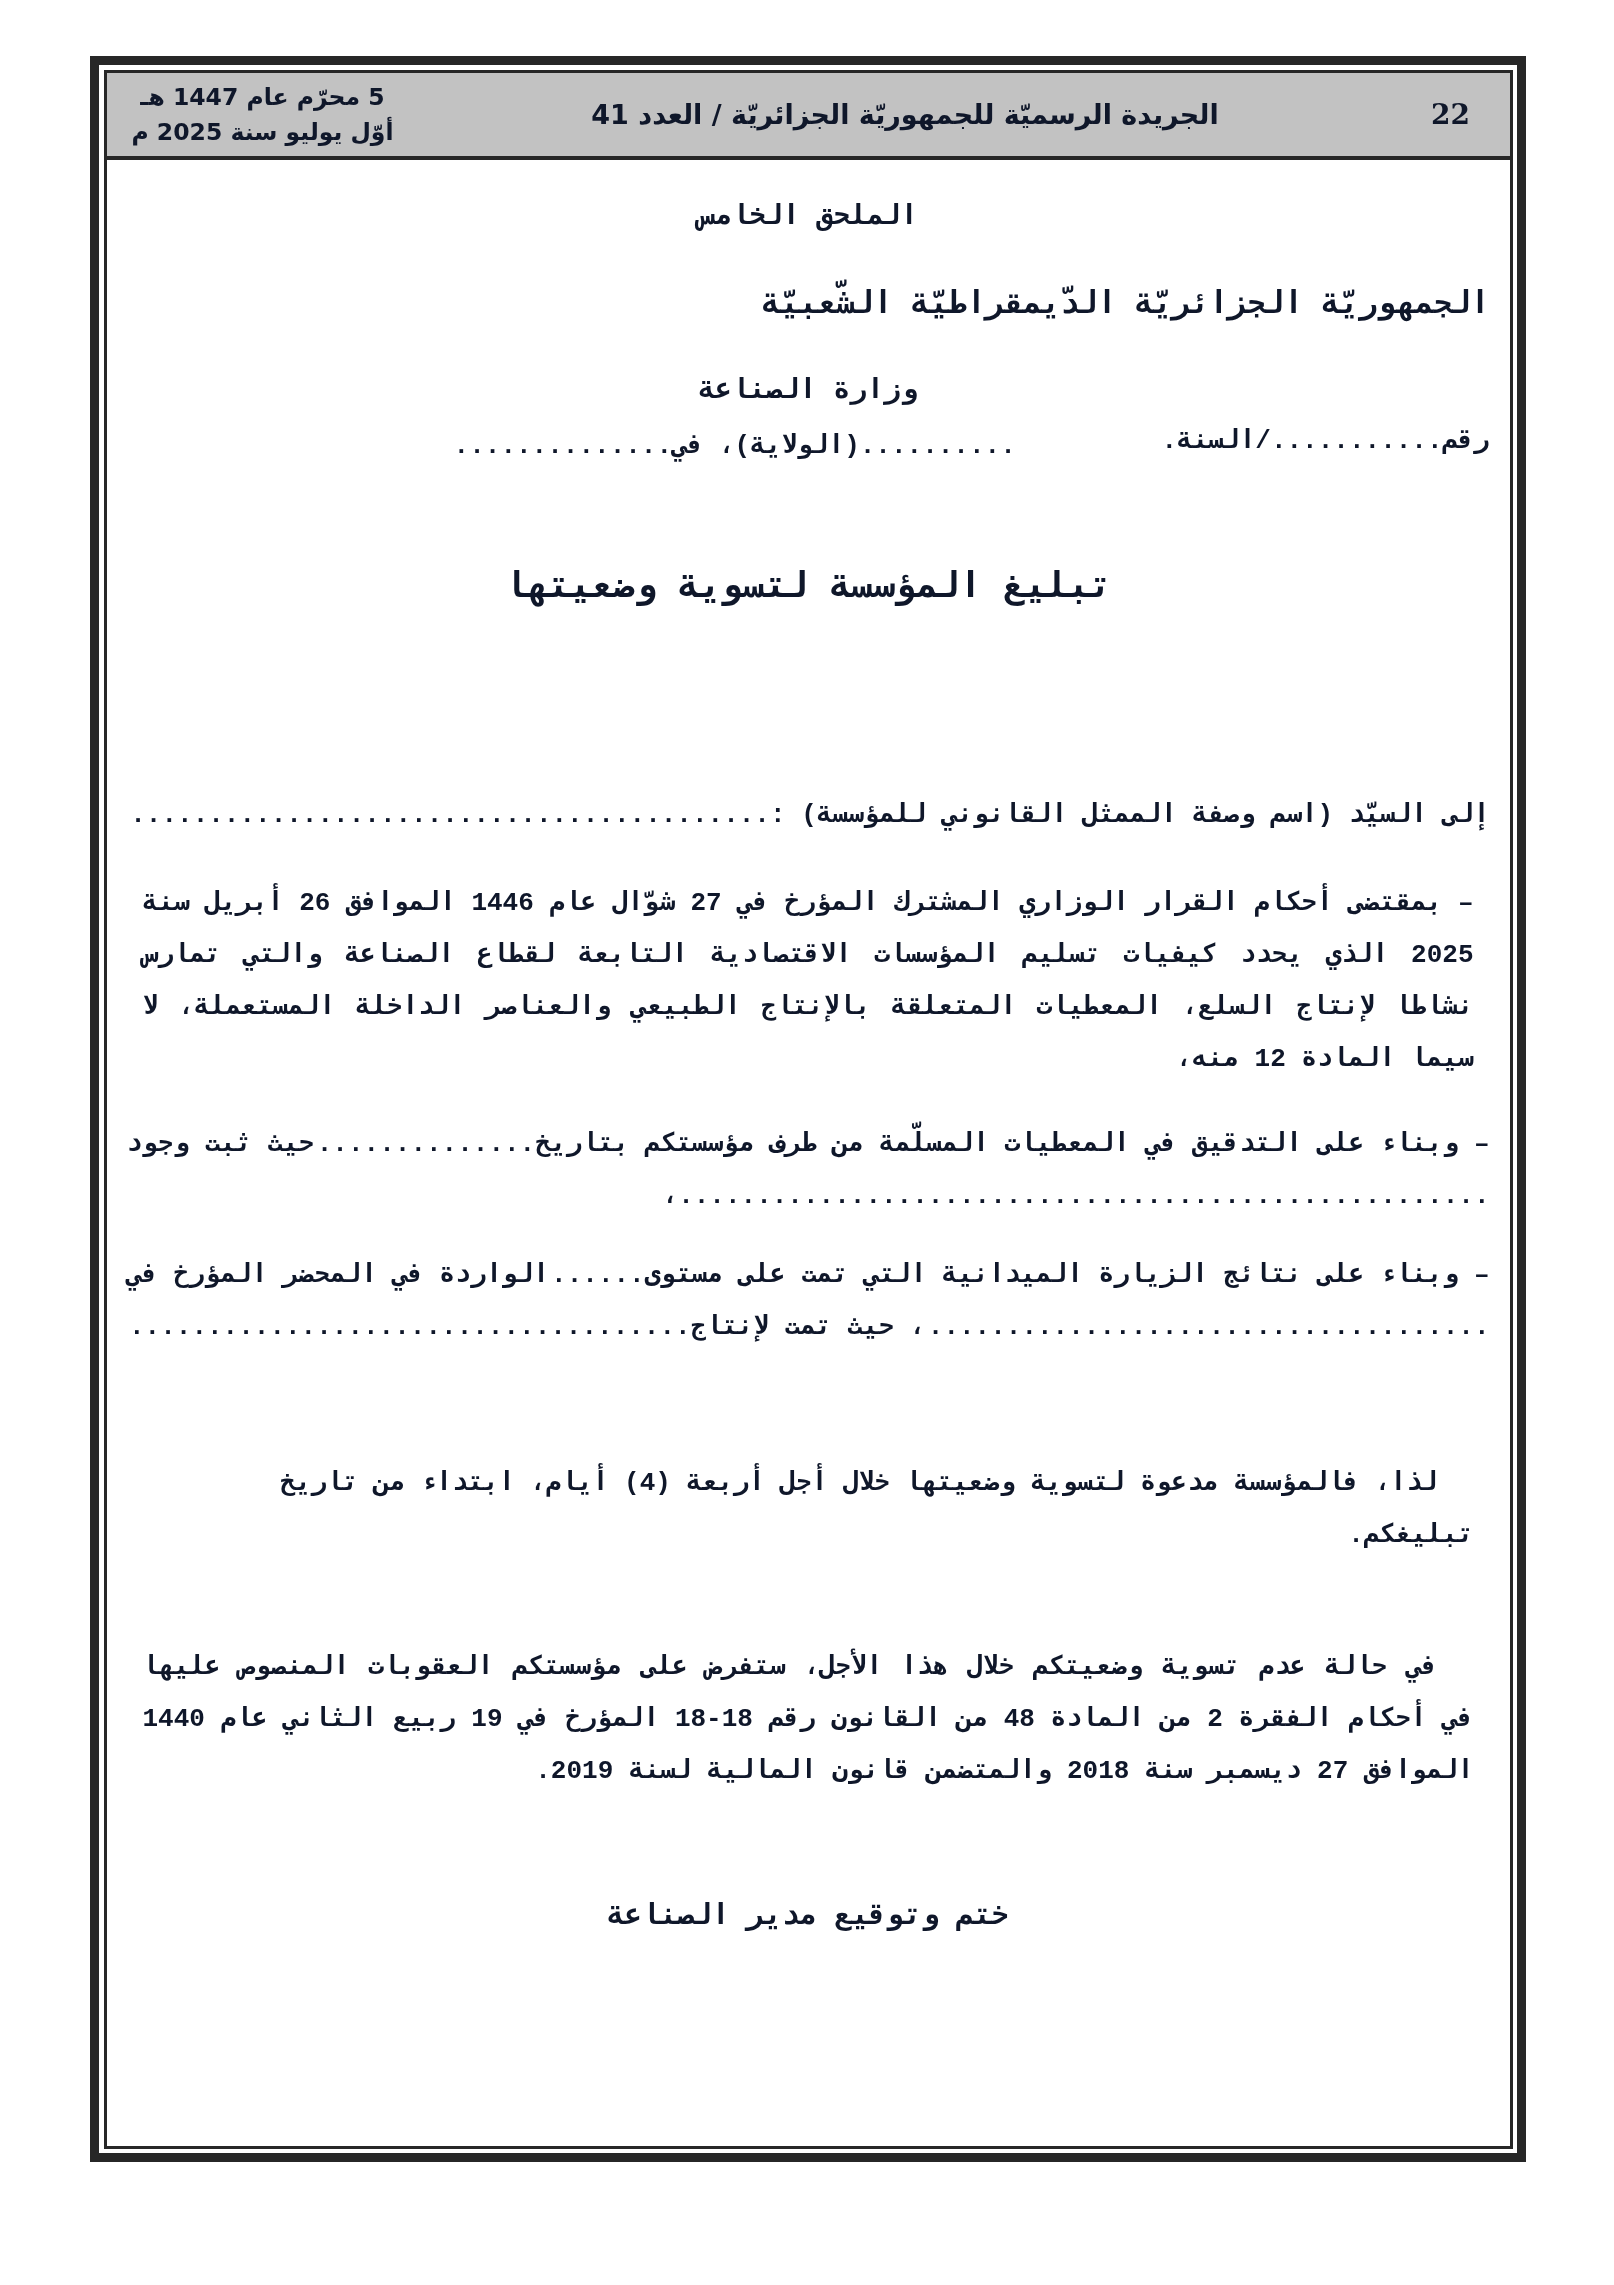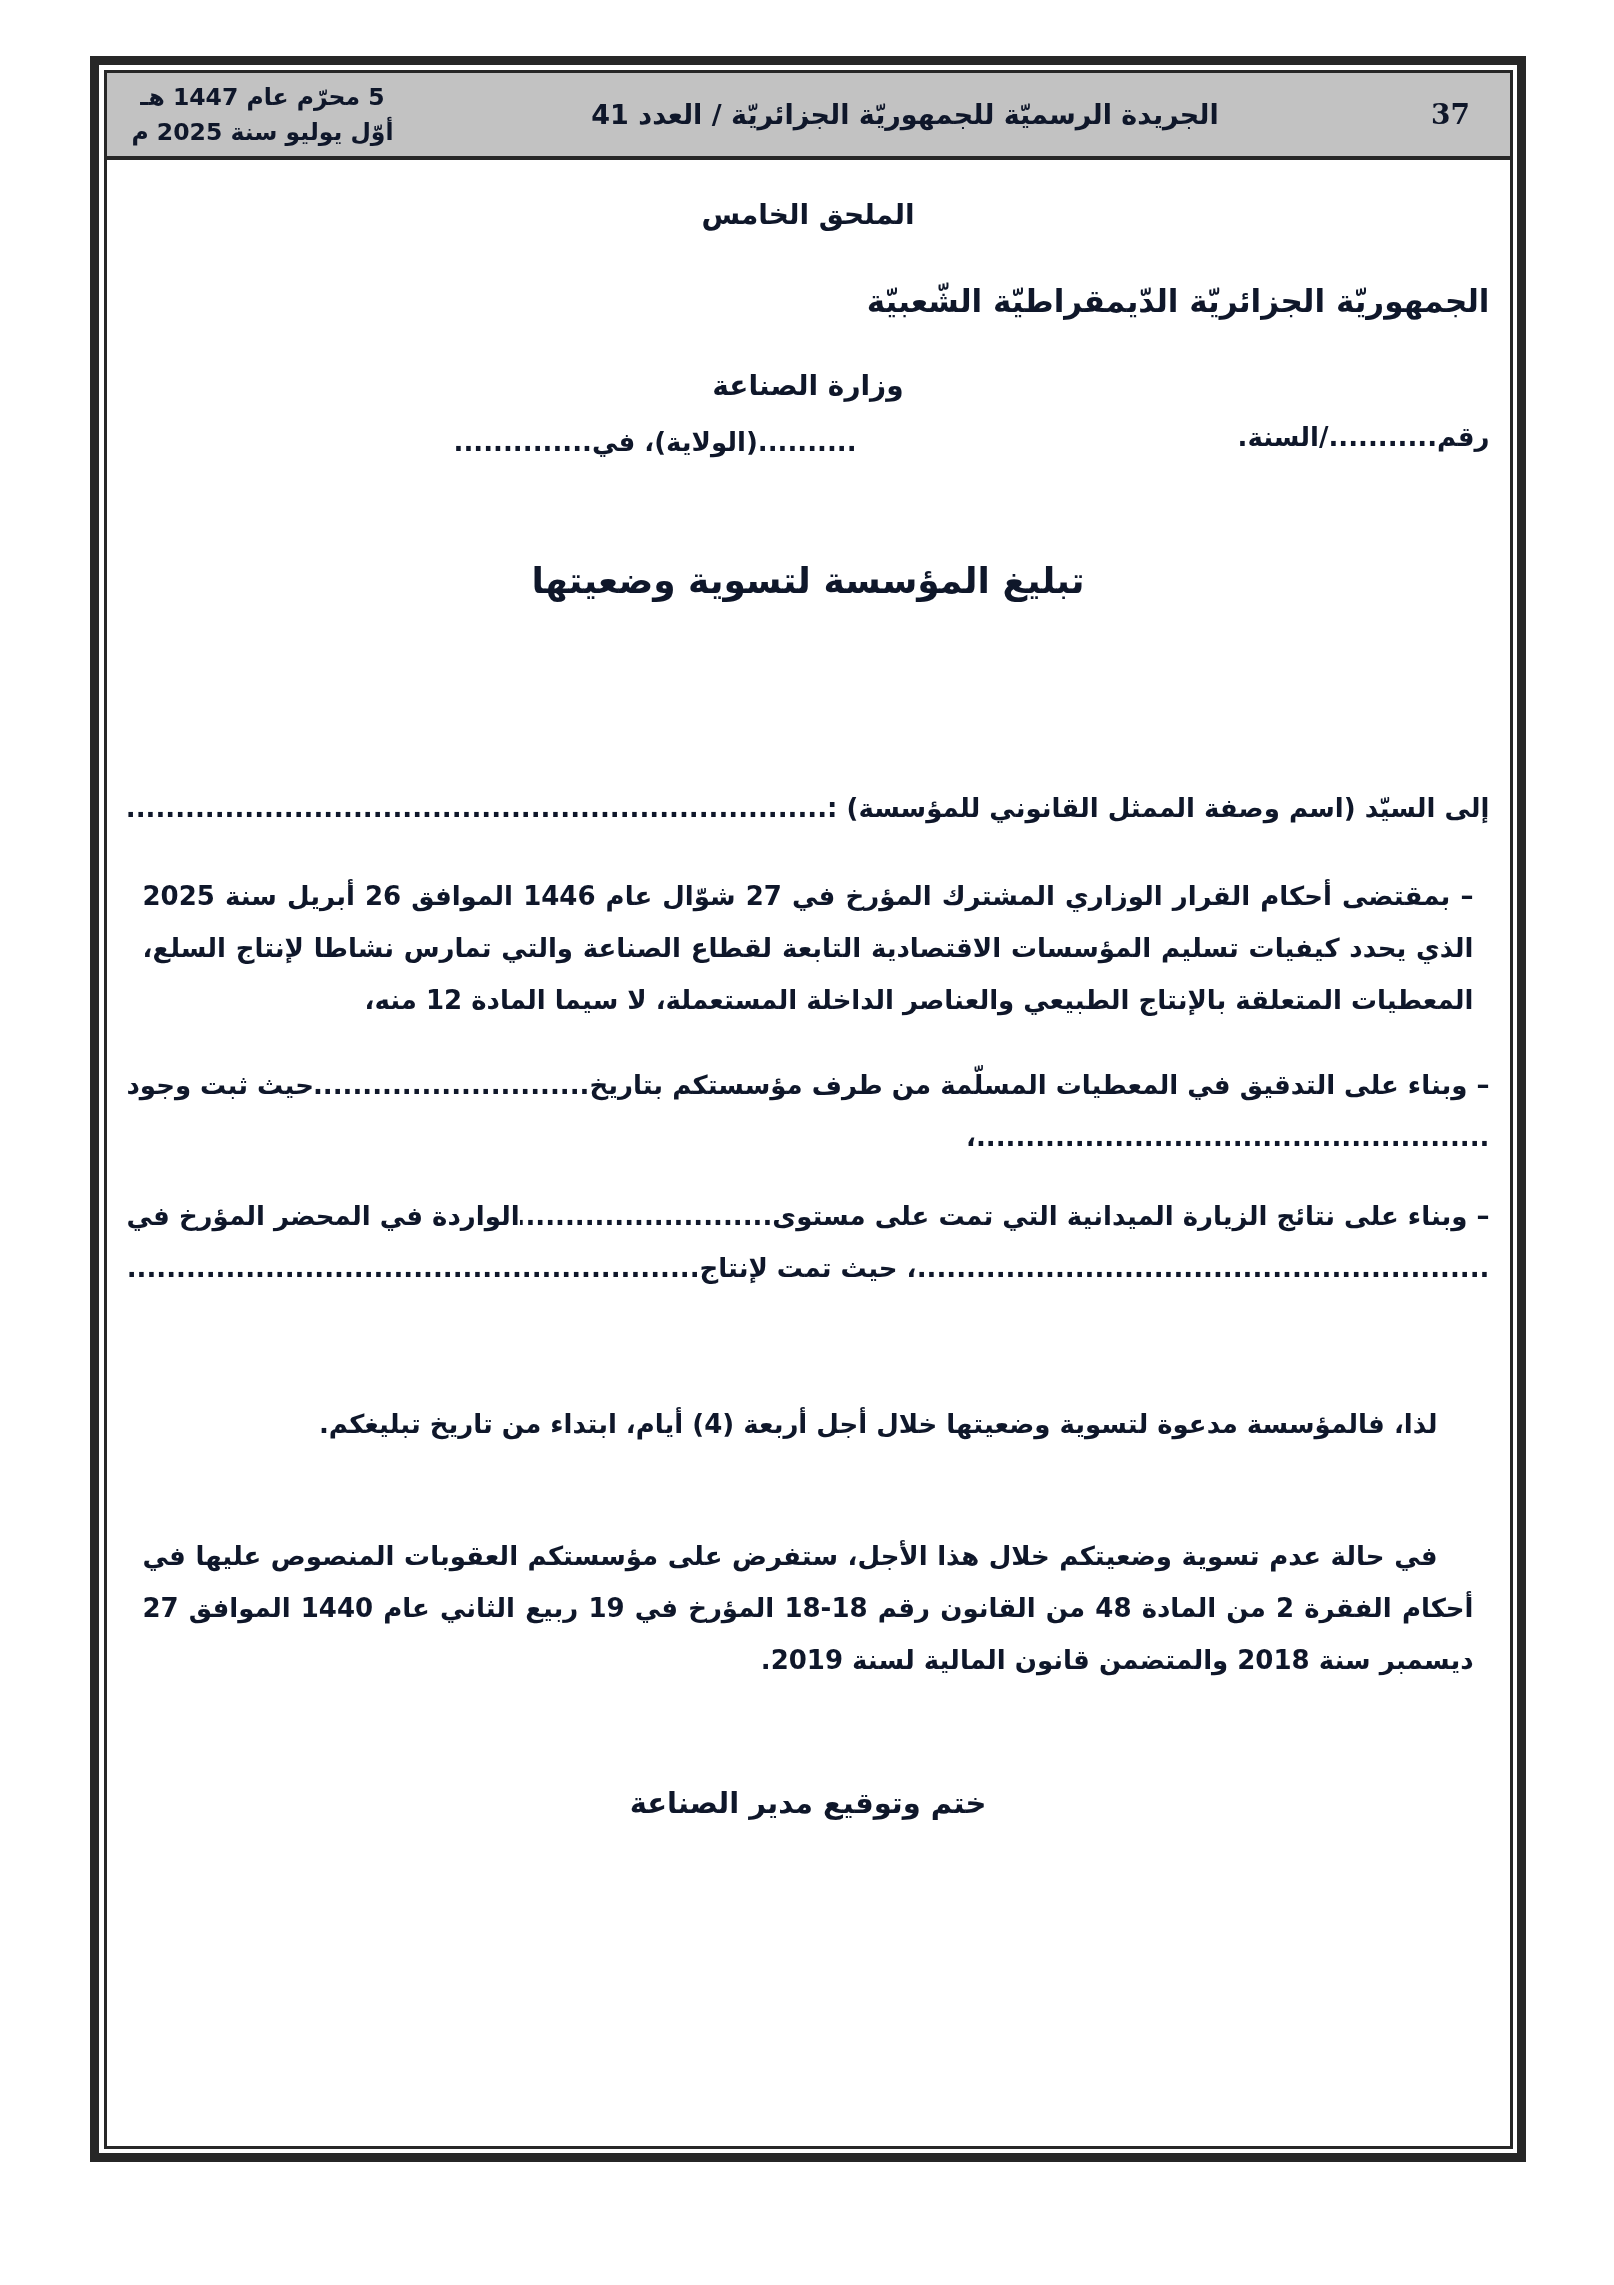--- a/index.html
+++ b/index.html
@@ -53,20 +53,21 @@
     text-align:center;
     font-family:"DejaVu Serif", serif;
     font-weight:bold;
     font-size:28px;
   }
   .content {
     direction:rtl;
     padding:0 20px;
     font-weight:bold;
     font-size:26px;
+    font-family:Liberation Mono, monospace;
   }
   .h { text-align:center; font-weight:bold; }
   .h1 { margin-top:38px;  font-size:28px; }
   .h2 { margin-top:52px;  font-size:31px;text-align:right; }
   .h3 { margin-top:50px;  font-size:28px; }
   .subject   { margin-top:101px; font-size:36px; }
   .signature { margin-top:100px; font-size:29px; }
   .dir-line {
     margin-top:87px;
     text-align:right;
@@ -126,21 +127,21 @@
 <div class="page">
   <div class="frame-outer">
     <div class="frame-inner">
 
       <div class="header-bar">
         <div class="header-date">
           <div>5 محرّم عام 1447 هـ</div>
           <div>أوّل يوليو سنة 2025 م</div>
         </div>
         <div class="header-title">الجريدة الرسميّة للجمهوريّة الجزائريّة / العدد 41</div>
-        <div class="header-page">37</div>
+        <div class="header-page">22</div>
       </div>
 
       <div class="content">
 
         <div class="h h1">الملحق الخامس</div>
         <div class="h h2">الجمهوريّة الجزائريّة الدّيمقراطيّة الشّعبيّة</div>
         <div class="h h3">وزارة الصناعة</div>
 
 
         <div class="ref-row">

